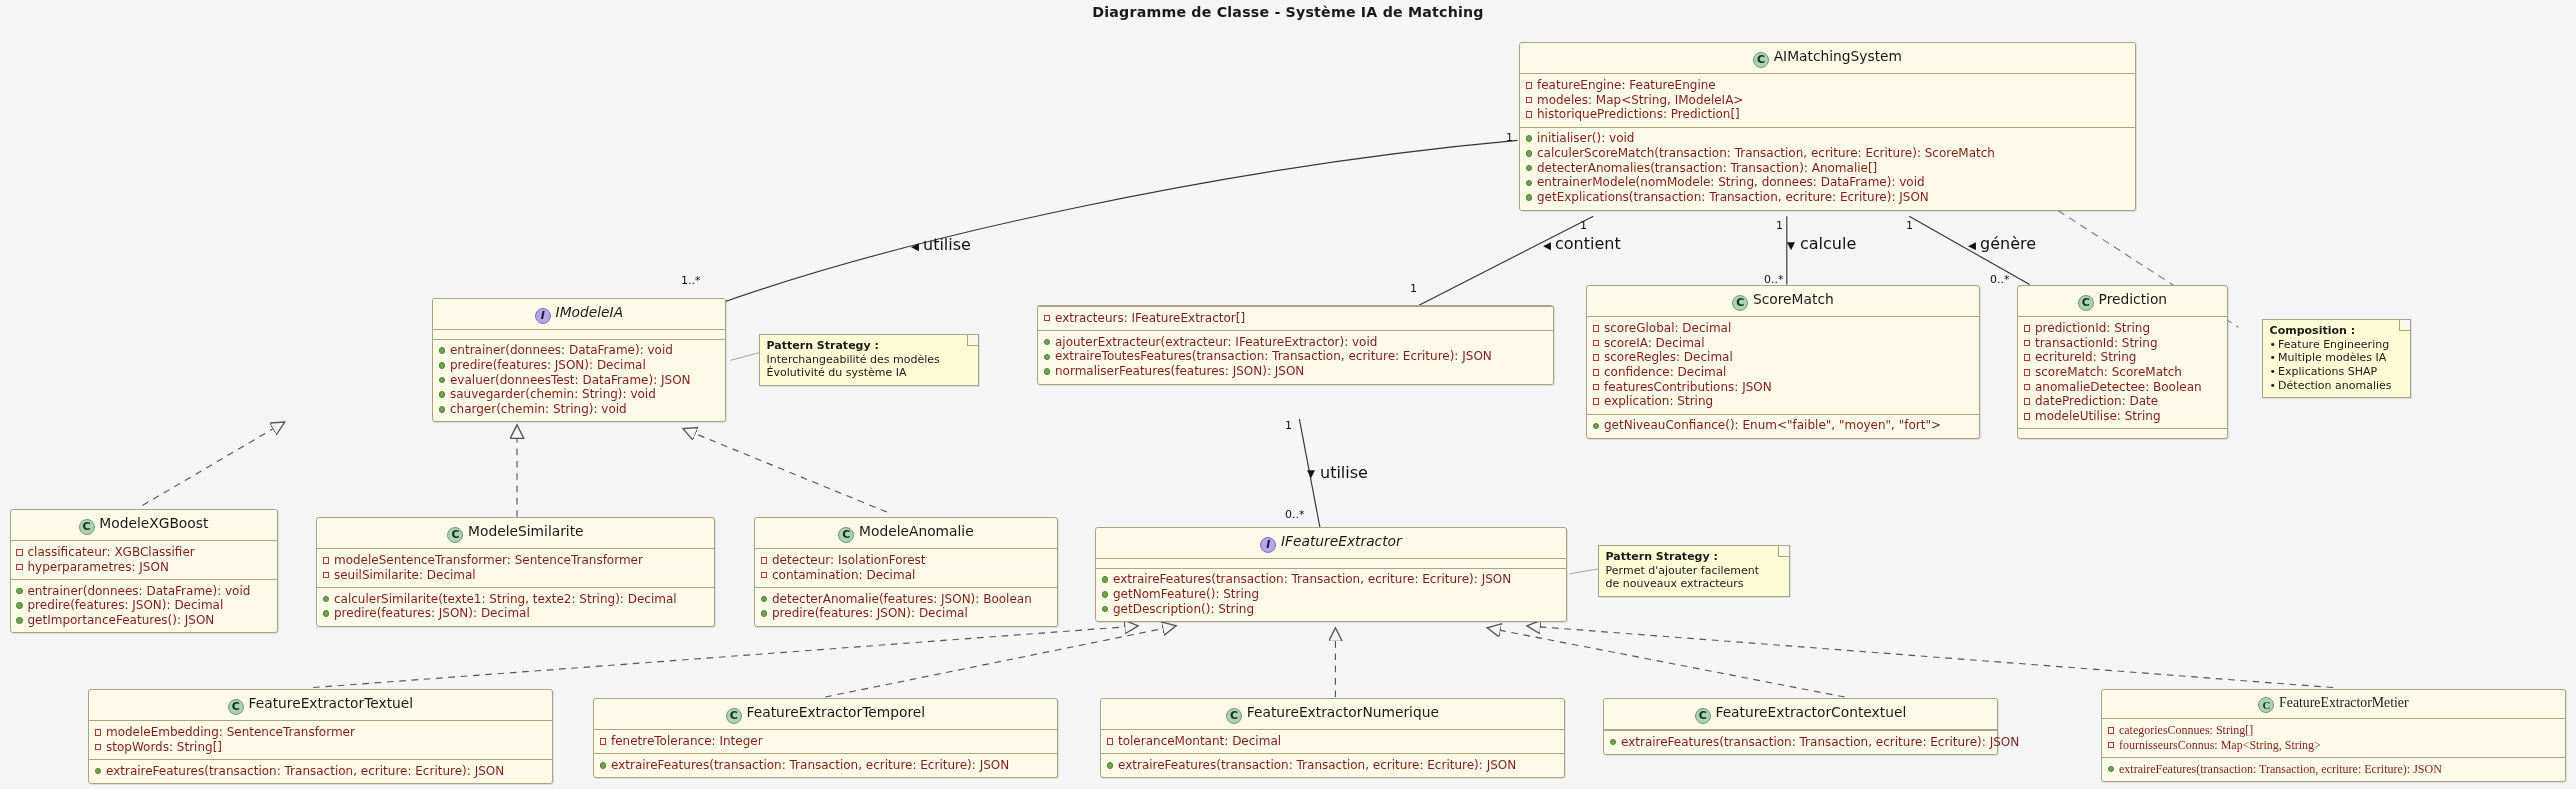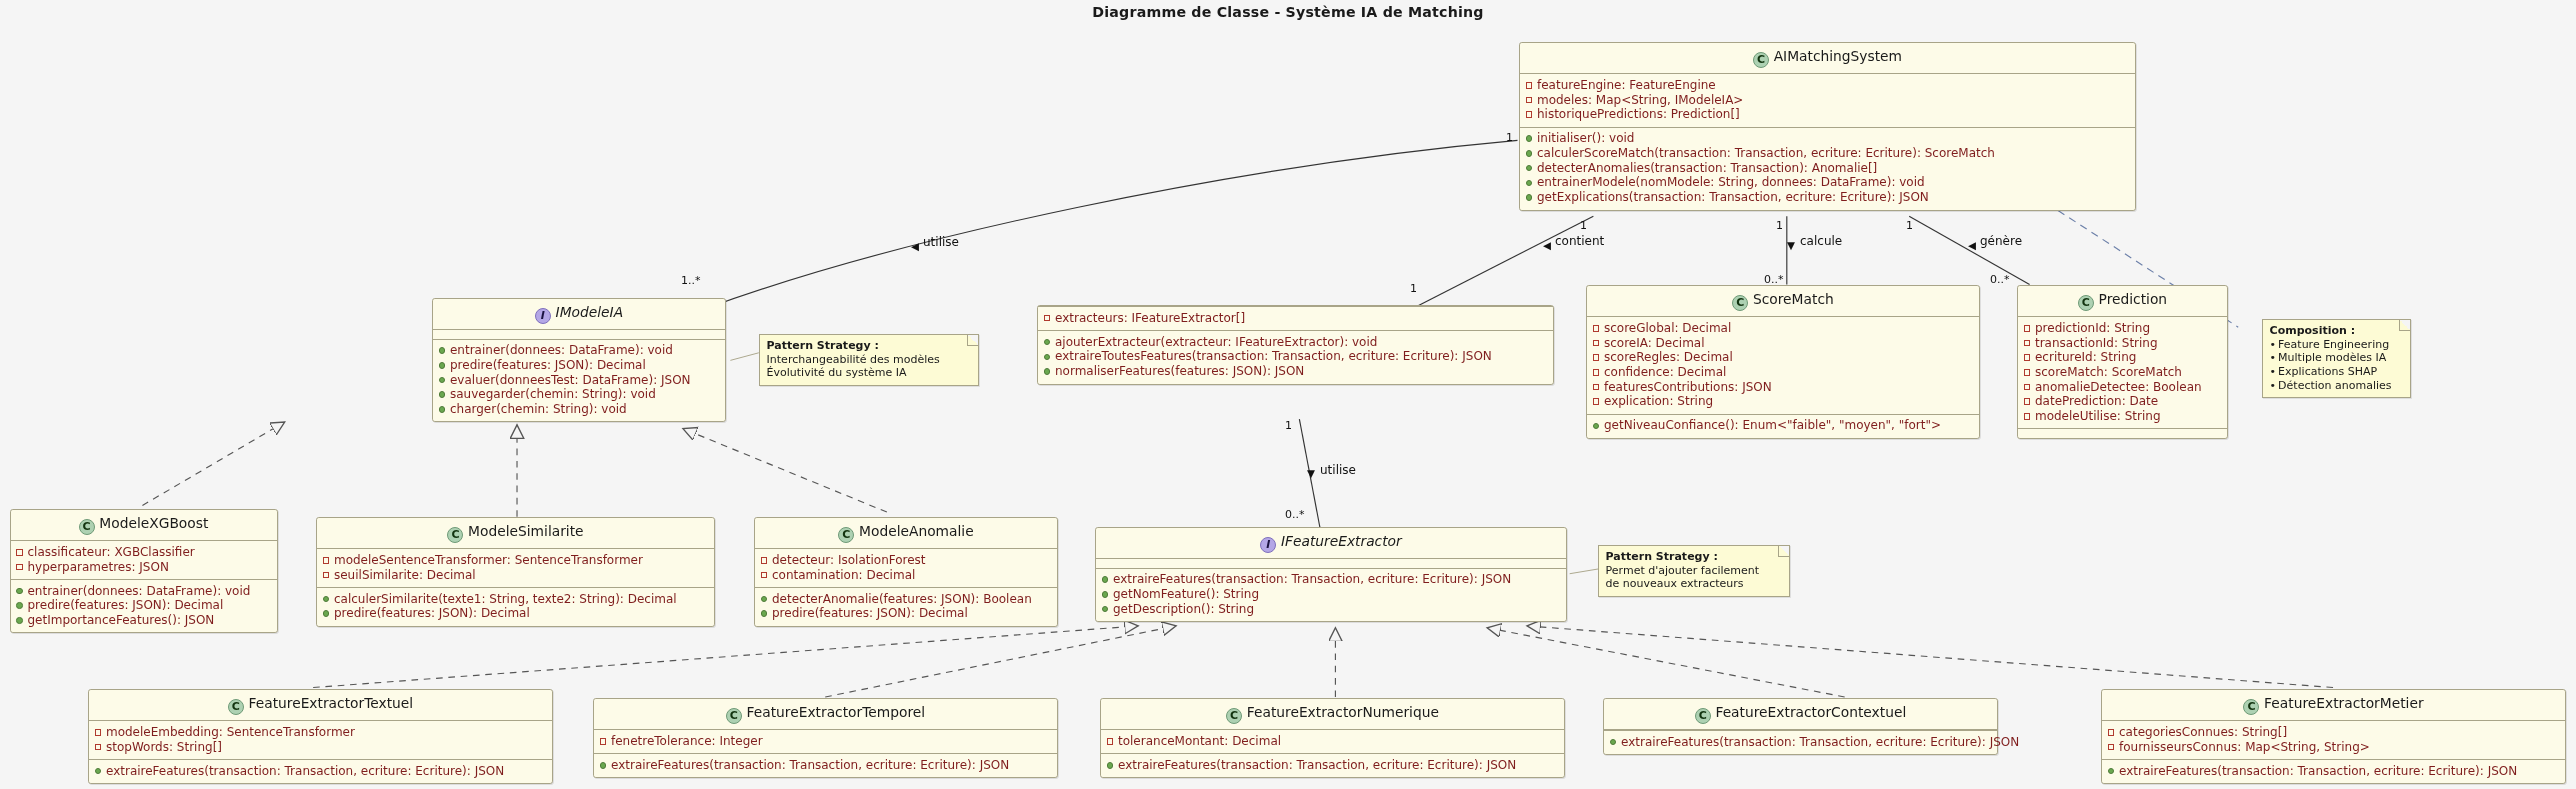--- a/index.html
+++ b/index.html
@@ -73,21 +73,21 @@
     border-left:0.9px solid #a8a488;border-bottom:0.9px solid #a8a488;
     box-sizing:border-box;
   }
   .note .ntitle{font-weight:bold;display:block;}
   .note .nline{display:block;white-space:nowrap;}
   .note .nline.bullet{padding-left:8.5px;position:relative;}
   .note .nline.bullet::before{content:"•";position:absolute;left:0;}
 
   
   .elabel{
-    position:absolute;font-size:12px;color:#111;white-space:nowrap;
+    position:absolute;font-size:16px;color:#111;white-space:nowrap;
   }
   .mult{
     position:absolute;font-size:11px;color:#111;white-space:nowrap;
   }
   .arrowglyph{position:absolute;font-size:10.4px;color:#111;line-height:1;}
 </style>
 </head>
 <body>
 
 <div id="canvas">
@@ -548,21 +548,21 @@
     <div class="sep"></div>
     <div class="sep"></div>
     <div class="compartment">
       <div class="row">
           <span class="mark meth"></span>
           <span>extraireFeatures(transaction: Transaction, ecriture: Ecriture): JSON</span>
         </div>
     </div>
   </div>
 
-  <div class="uml" style="left:2101px;top:689px;width:465px;">
+  <div class="uml" style="left:2101px;top:689px;width:465px;font-family:Liberation Serif, serif;">
     <div class="hdr">
       <span class="badge c">C</span><span class="cname">FeatureExtractorMetier</span>
     </div>
     <div class="sep"></div>
     <div class="compartment">
       <div class="row">
           <span class="mark attr"></span>
           <span>categoriesConnues: String[]</span>
         </div>
       <div class="row">

